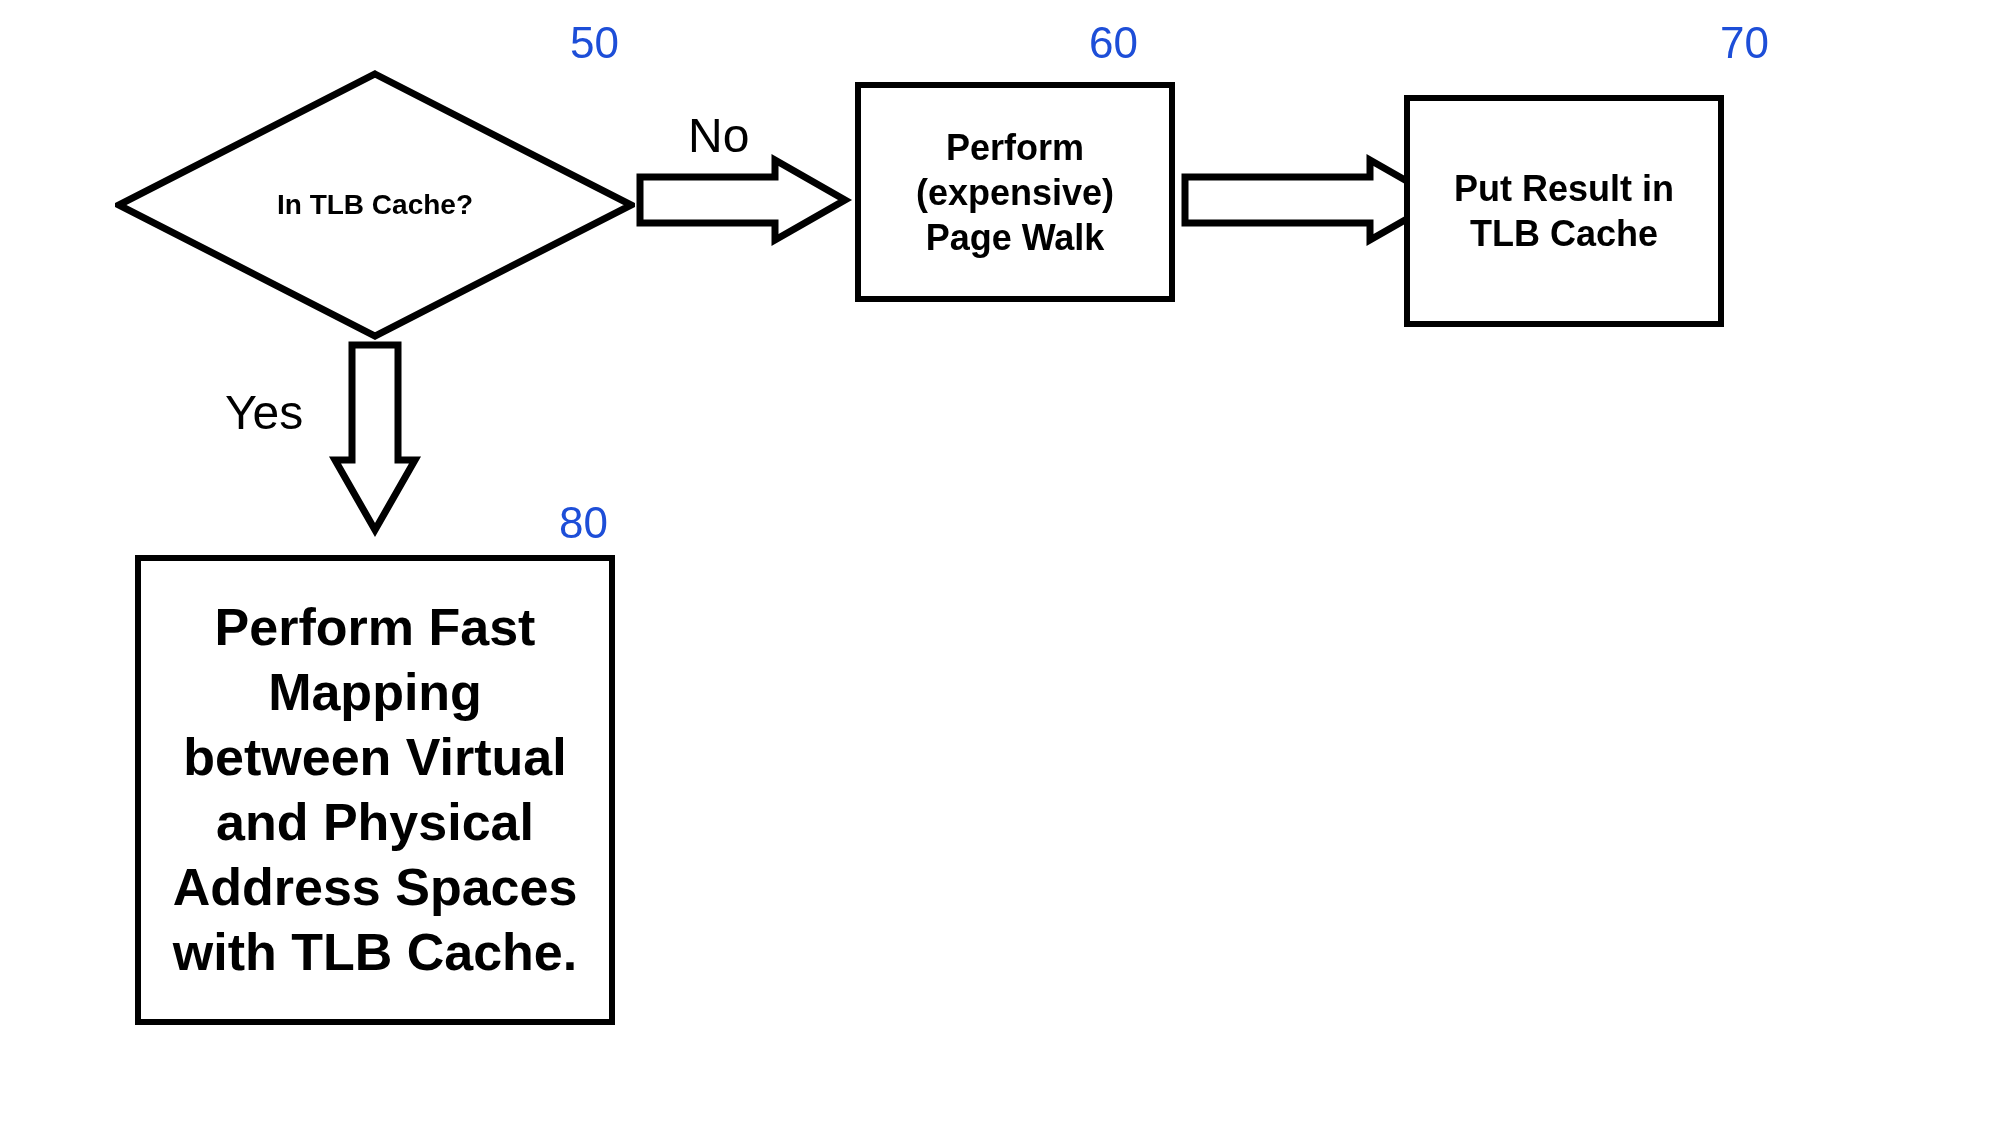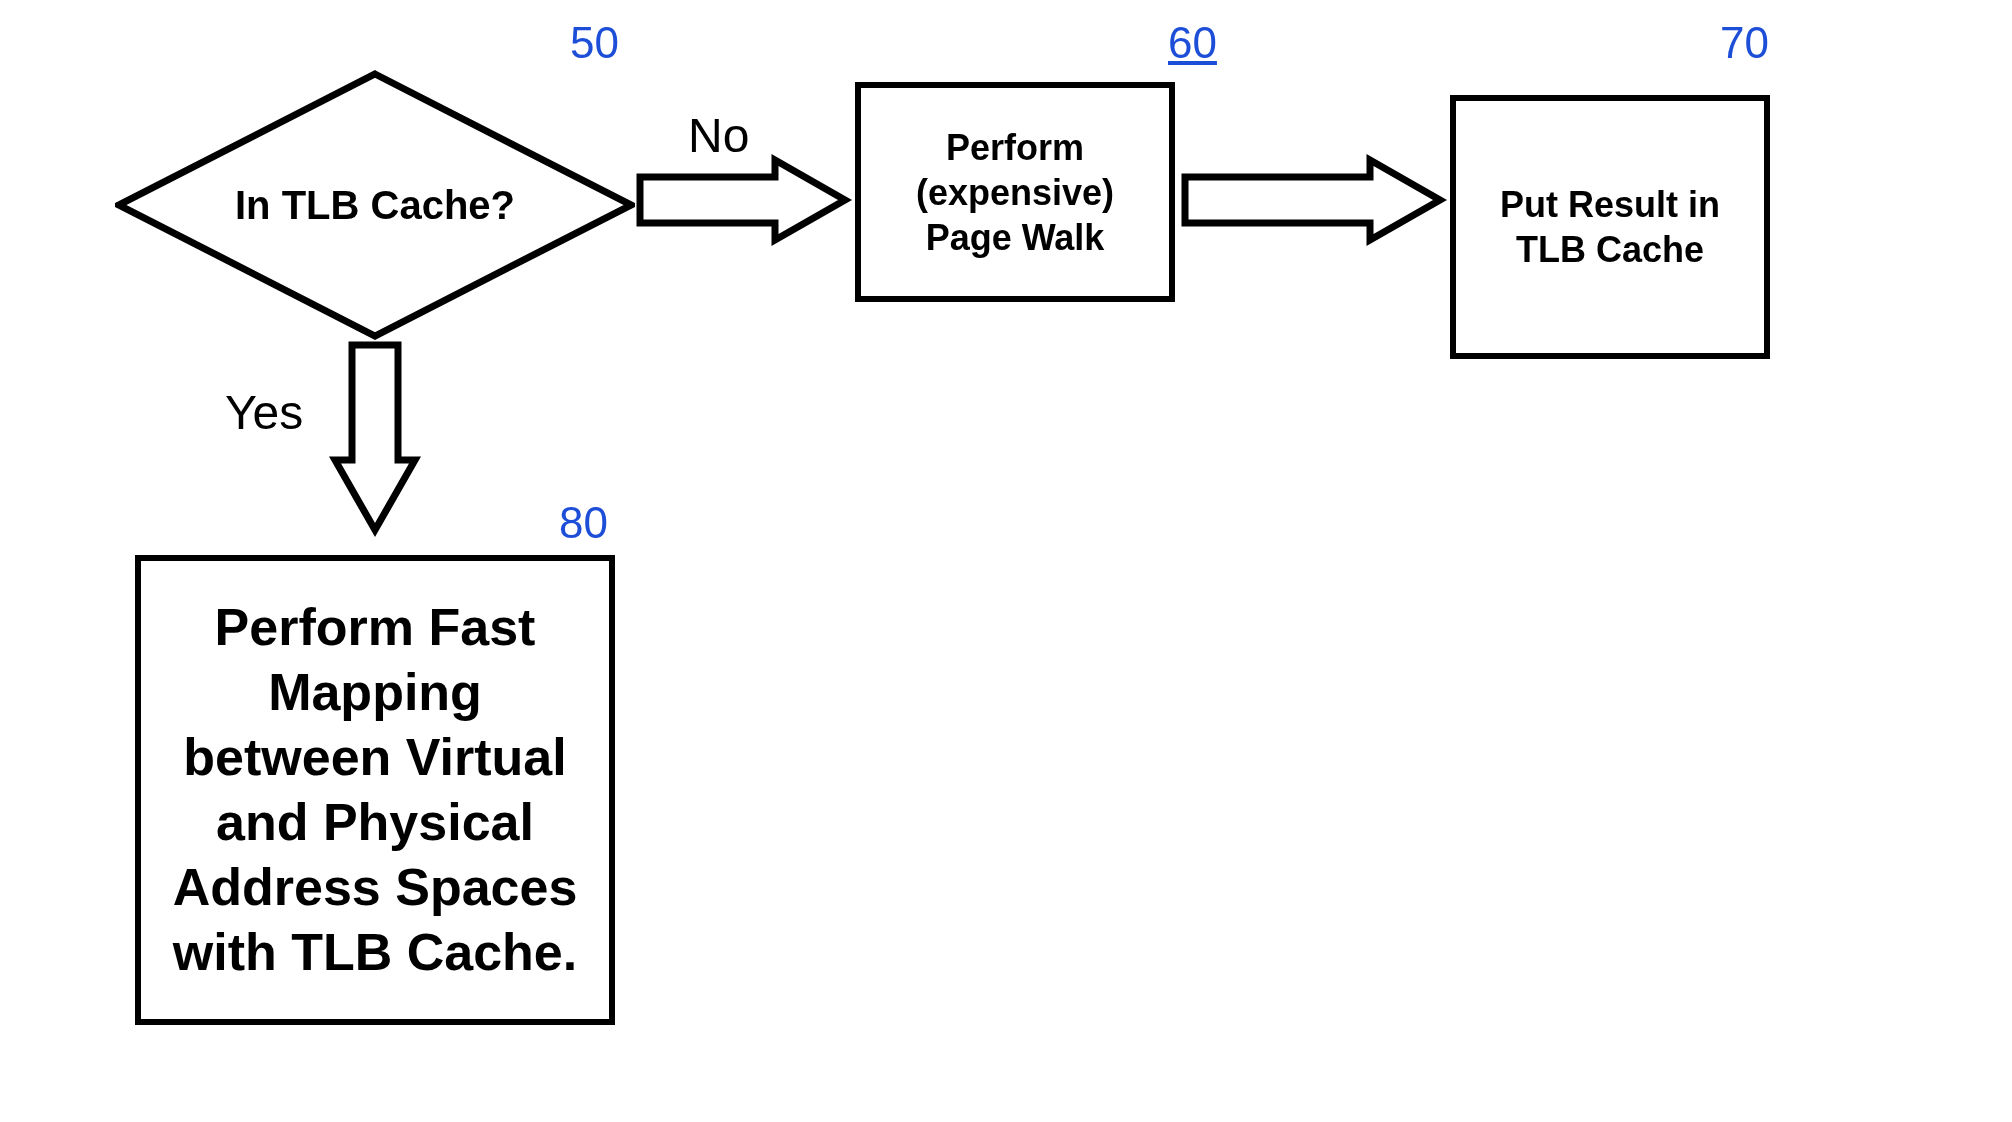--- a/index.html
+++ b/index.html
@@ -51,41 +51,41 @@
 <body>
 
 <div class="canvas">
 
   <div class="node" style="left:115px; top:70px; width:520px; height:270px;">
 
     <svg width="520" height="270" viewBox="0 0 520 270" style="position:absolute;left:0;top:0;">
       <polygon points="260,4 516,135 260,266 4,135" fill="#ffffff" stroke="#000" stroke-width="7"></polygon>
     </svg>
     <div style="position:absolute;left:0;top:0;width:520px;height:270px;display:flex;align-items:center;justify-content:center;">
-      <span style="font-weight:700;font-size:40px;text-align:left;">In TLB Cache?</span>
+      <span style="font-weight:700;font-size:28px;text-align:left;">In TLB Cache?</span>
     </div>
   </div>
   <div class="num-label" style="left:570px; top:18px;">50</div>
 
   <svg class="arrow" style="left:635px; top:155px;" width="215" height="90">
 
     <polygon points="5,22 140,22 140,5 210,45 140,85 140,68 5,68" fill="#ffffff" stroke="#000" stroke-width="7" stroke-linejoin="miter"></polygon>
   </svg>
   <div class="edge-label" style="left:688px; top:108px;">No</div>
 
   <div class="node box" style="left:855px; top:82px; width:320px; height:220px;">
     <span>Perform (expensive) Page Walk</span>
   </div>
-  <div class="num-label" style="left:1168px; top:18px;text-decoration:underline;">60</div>
+  <div class="num-label" style="left:1089px; top:18px;">60</div>
 
   <svg class="arrow" style="left:1180px; top:155px;" width="265" height="90">
     <polygon points="5,22 190,22 190,5 260,45 190,85 190,68 5,68" fill="#ffffff" stroke="#000" stroke-width="7" stroke-linejoin="miter"></polygon>
   </svg>
 
-  <div class="node box" style="left:1450px; top:95px; width:320px; height:264px;">
+  <div class="node box" style="left:1404px; top:95px; width:320px; height:232px;">
     <span>Put Result in TLB Cache</span>
   </div>
   <div class="num-label" style="left:1720px; top:18px;text-align:center;">70</div>
 
   <svg class="arrow" style="left:330px; top:340px;" width="90" height="195">
     <polygon points="22,5 68,5 68,120 85,120 45,190 5,120 22,120" fill="#ffffff" stroke="#000" stroke-width="7" stroke-linejoin="miter"></polygon>
   </svg>
   <div class="edge-label" style="left:225px; top:385px;">Yes</div>
 
   <div class="num-label" style="left:559px; top:498px;">80</div>

